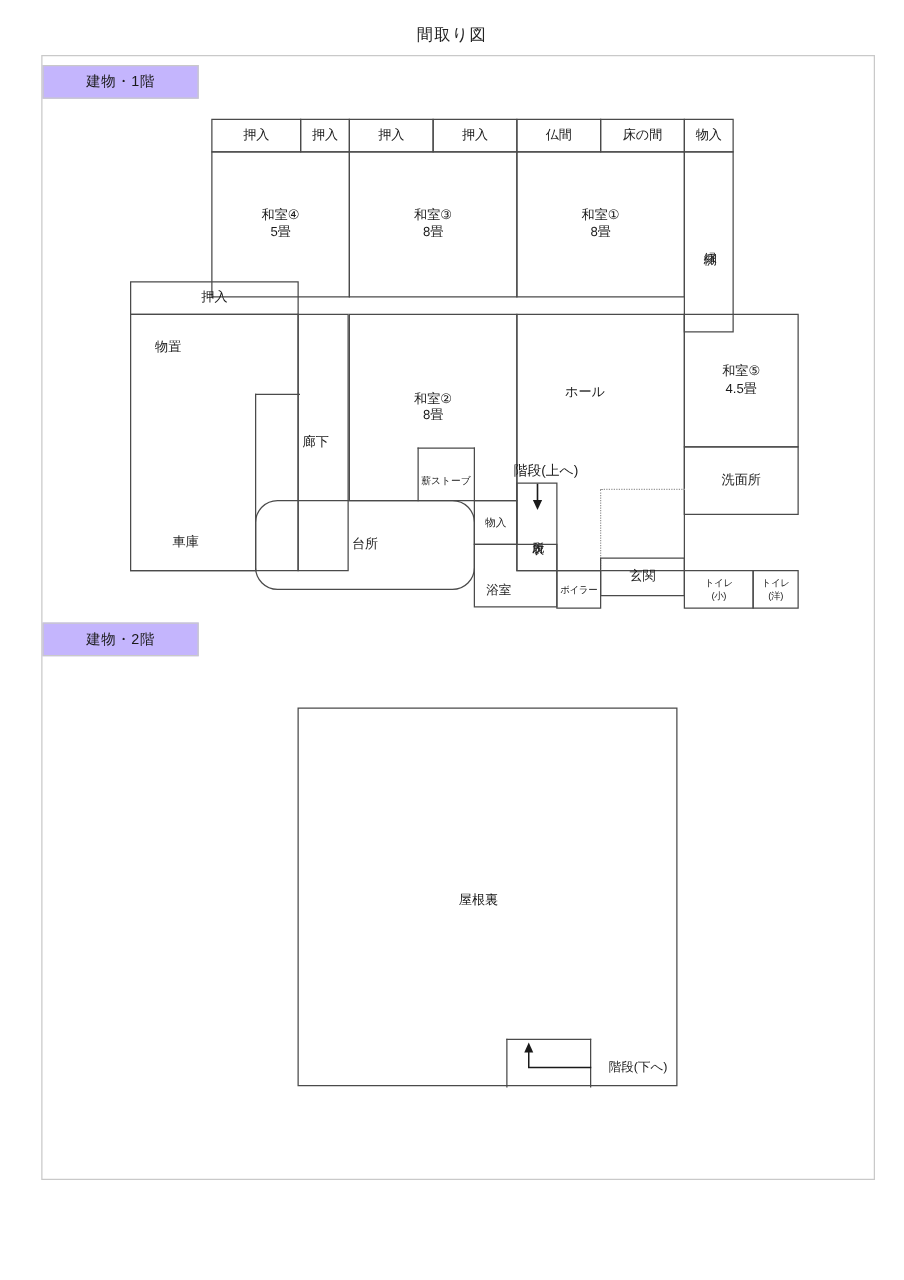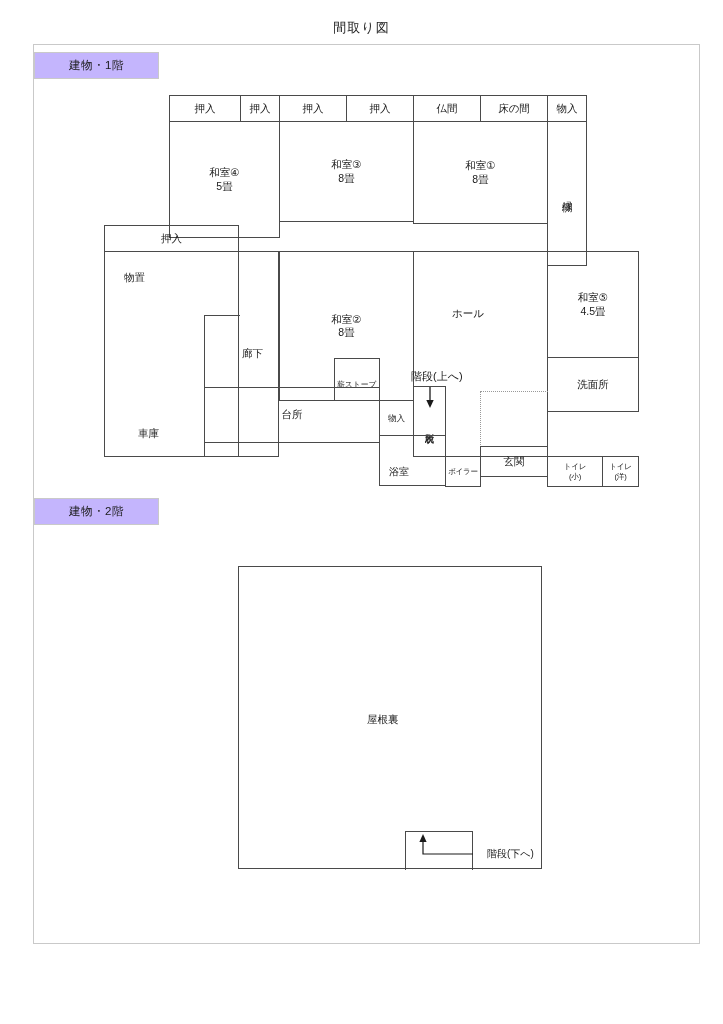--- a/index.html
+++ b/index.html
@@ -81,24 +81,24 @@
   <div class="cell" style="left:206px;top:50px;width:40px;height:27px;">押入</div>
   <div class="cell" style="left:245px;top:50px;width:68px;height:27px;">押入</div>
   <div class="cell" style="left:312px;top:50px;width:68px;height:27px;">押入</div>
   <div class="cell" style="left:379px;top:50px;width:68px;height:27px;">仏間</div>
   <div class="cell" style="left:446px;top:50px;width:68px;height:27px;">床の間</div>
   <div class="cell" style="left:513px;top:50px;width:40px;height:27px;">物入</div>
 
   <div class="cell" style="left:135px;top:76px;width:111px;height:117px;">
     <span><span class="l1">和室④</span><span class="l2">5畳</span></span>
   </div>
-  <div class="cell" style="left:245px;top:76px;width:135px;height:101px;">
+  <div class="cell" style="left:245px;top:76px;width:135px;height:117px;">
     <span><span class="l1">和室③</span><span class="l2">8畳</span></span>
   </div>
-  <div class="cell" style="left:379px;top:76px;width:135px;height:103px;">
+  <div class="cell" style="left:379px;top:76px;width:135px;height:117px;">
     <span><span class="l1">和室①</span><span class="l2">8畳</span></span>
   </div>
   <div class="cell vtext" style="left:513px;top:76px;width:40px;height:145px;">縁側</div>
 
   <div class="cell" style="left:70px;top:180px;width:135px;height:27px;">押入</div>
 
   <div class="cell" style="left:70px;top:206px;width:135px;height:206px;"></div>
   <div class="label-free" style="left:90px;top:226px;font-size:10.5px;">物置</div>
   <div class="label-free" style="left:104px;top:382px;font-size:10.5px;">車庫</div>
 
@@ -117,21 +117,21 @@
 
   <div class="cell" style="left:513px;top:206px;width:92px;height:107px;">
     <span><span class="l1">和室⑤</span><span class="l2">4.5畳</span></span>
   </div>
 
   <div class="cell" style="left:513px;top:312px;width:92px;height:55px;">洗面所</div>
 
   <div class="cell small" style="left:300px;top:313px;width:46px;height:43px;border-bottom:none;"></div>
   <div class="label-free" style="left:303px;top:334px;font-size:7.8px;">薪ストーブ</div>
 
-  <div class="cell" style="left:170px;top:342px;width:176px;height:56px;">台所</div>
+  <div class="cell" style="left:170px;top:355px;width:176px;height:72px;border-radius:18px;">台所</div>
 
   <div class="cell small" style="left:345px;top:355px;width:35px;height:36px;">物入</div>
 
   <div class="cell" style="left:379px;top:341px;width:33px;height:71px;"></div>
   <div class="cell vtext2" style="left:379px;top:352px;width:33px;height:58px;border:none;">脱衣所</div>
   <div class="label-free" style="left:377px;top:324px;font-size:11px;">階段(上へ)</div>
   <svg class="arrow-svg" style="left:389px;top:342px;width:14px;height:22px;" viewBox="0 0 14 22">
     <line x1="7" y1="0" x2="7" y2="15" stroke="#1a1a1a" stroke-width="1.3"></line>
     <polygon points="7,21 3.3,13 10.7,13" fill="#1a1a1a"></polygon>
   </svg>

